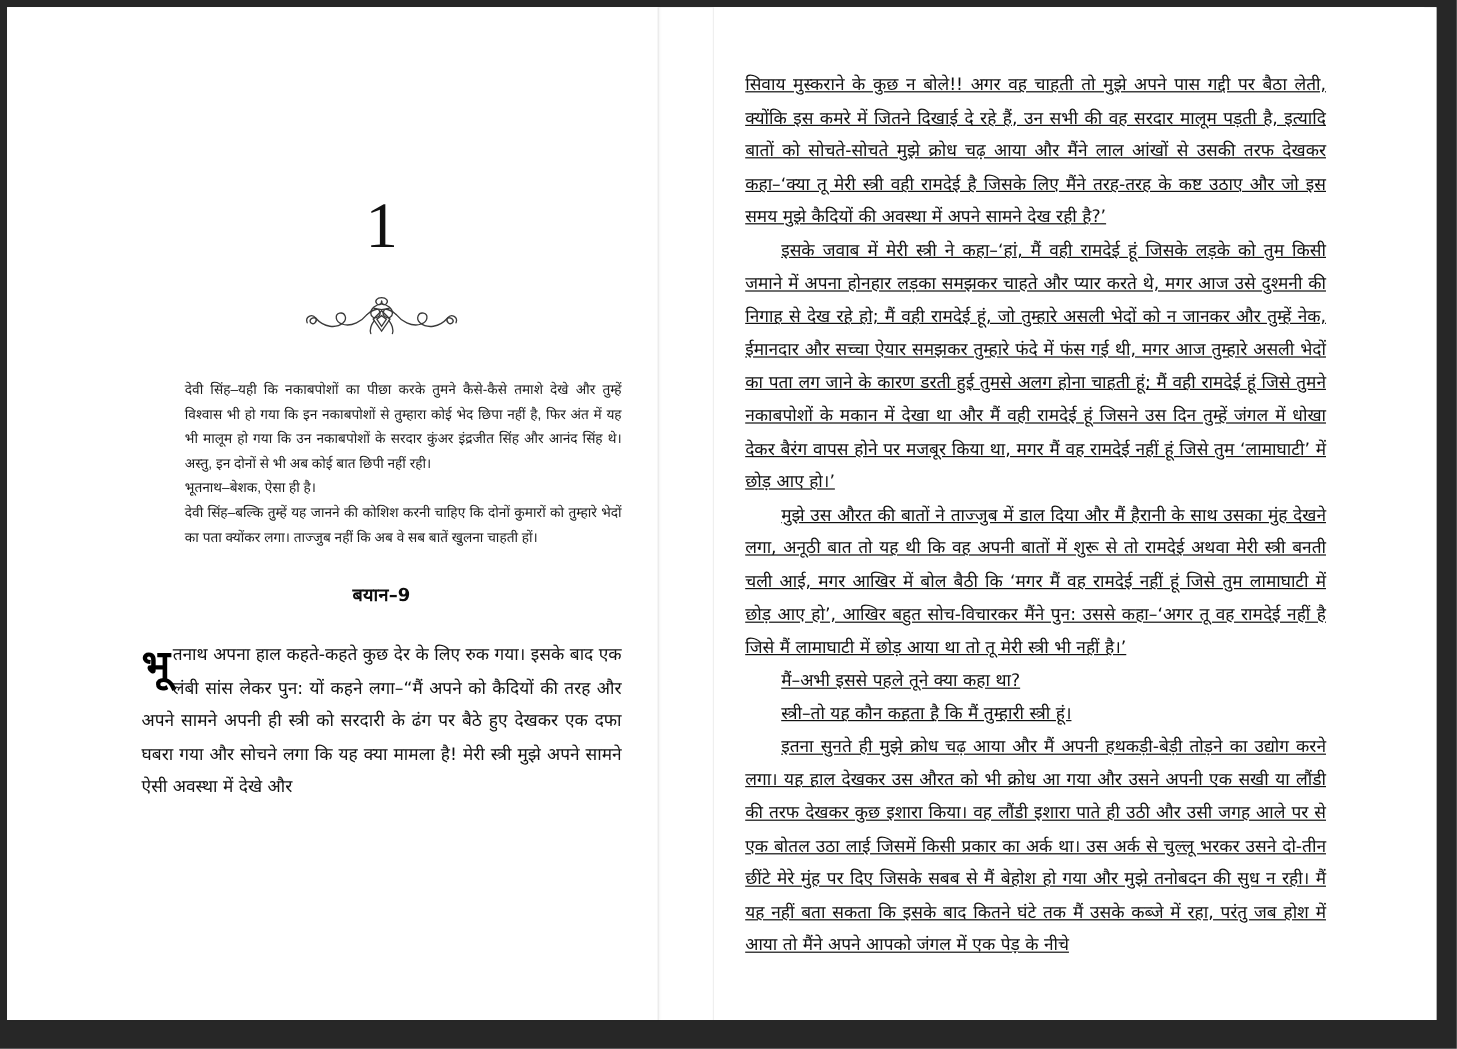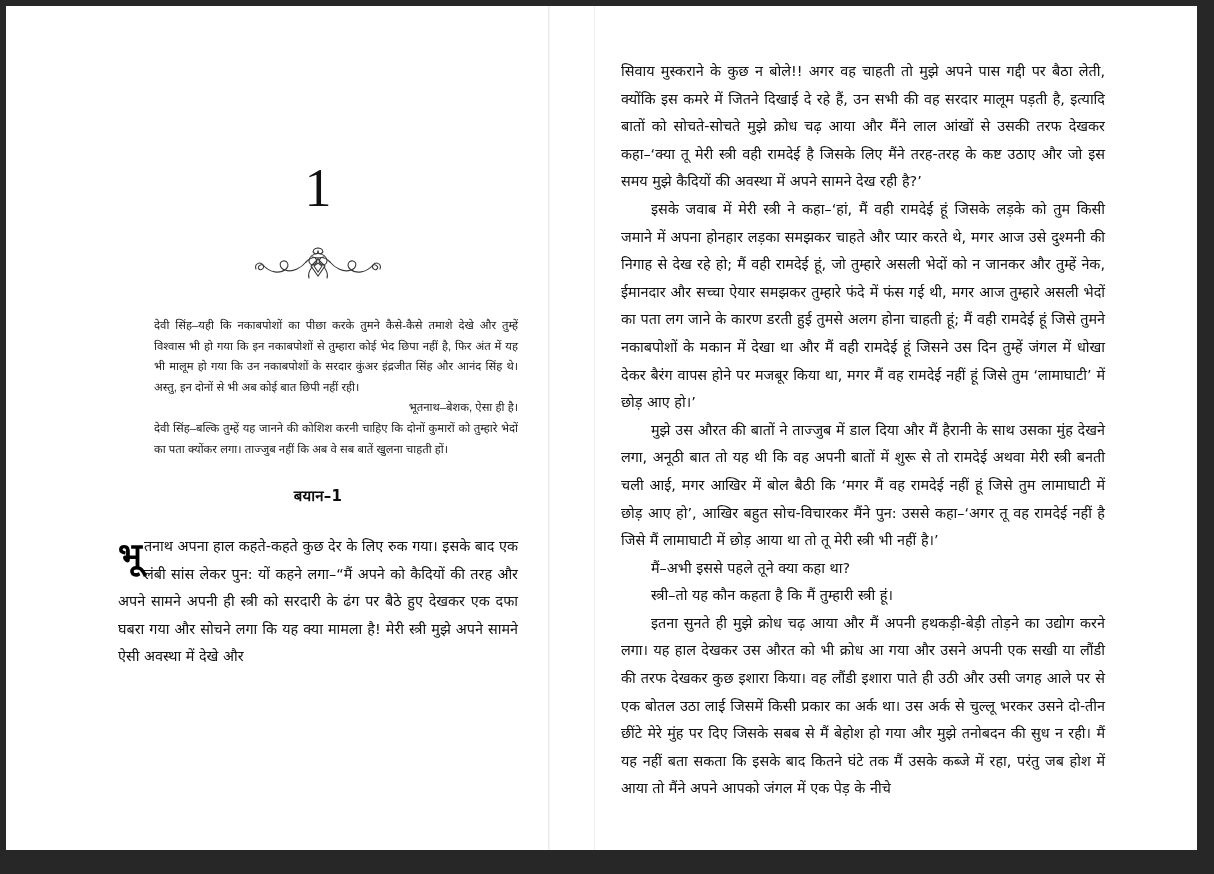--- a/index.html
+++ b/index.html
@@ -91,21 +91,21 @@
     line-height: 20.6px;
     color: #1a1a1a;
     text-align: justify;
     text-justify: inter-word;
     margin-left: 36px;
   }
   .left-body p {
     margin: 0;
     text-align: justify;
   }
-  .left-body p.last-of-group { text-align: right; }
+  .left-body p.last-of-group { text-align: left; }
 
   
   .bayan-heading {
     margin-top: 26px;
     text-align: center;
     font-family: "DejaVu Sans", sans-serif;
     font-weight: bold;
     font-size: 15px;
     color: #0d0d0d;
     letter-spacing: 0.2px;
@@ -138,20 +138,21 @@
     position: absolute;
     left: 26px;
     top: 52px;
     width: 484px;
     font-family: "DejaVu Sans", sans-serif;
     font-size: 14.4px;
     line-height: 27.6px;
     color: #111111;
     text-align: justify;
     text-justify: inter-word;
+    text-decoration: underline;
   }
   .right-inner p {
     margin: 0;
     text-indent: 30px;
     text-align: justify;
   }
   .right-inner p.no-indent { text-indent: 0; }
   .right-inner p.ragged-indent { text-align: left; text-indent: 30px; }
 </style>
 </head>
@@ -190,21 +191,21 @@
             </g>
           </svg>
         </div>
 
         <div class="left-body">
           <p>देवी सिंह–यही कि नकाबपोशों का पीछा करके तुमने कैसे-कैसे तमाशे देखे और तुम्हें विश्वास भी हो गया कि इन नकाबपोशों से तुम्हारा कोई भेद छिपा नहीं है, फिर अंत में यह भी मालूम हो गया कि उन नकाबपोशों के सरदार कुंअर इंद्रजीत सिंह और आनंद सिंह थे। अस्तु, इन दोनों से भी अब कोई बात छिपी नहीं रही।</p>
           <p class="last-of-group">भूतनाथ–बेशक, ऐसा ही है।</p>
           <p>देवी सिंह–बल्कि तुम्हें यह जानने की कोशिश करनी चाहिए कि दोनों कुमारों को तुम्हारे भेदों का पता क्योंकर लगा। ताज्जुब नहीं कि अब वे सब बातें खुलना चाहती हों।</p>
         </div>
 
-        <div class="bayan-heading">बयान–1</div>
+        <div class="bayan-heading">बयान–9</div>
 
         <div class="dropcap-para">
           <span class="dropcap">भू</span><span>तनाथ अपना हाल कहते-कहते कुछ देर के लिए रुक गया। इसके बाद एक लंबी सांस लेकर पुन: यों कहने लगा–“मैं अपने को कैदियों की तरह और अपने सामने अपनी ही स्त्री को सरदारी के ढंग पर बैठे हुए देखकर एक दफा घबरा गया और सोचने लगा कि यह क्या मामला है! मेरी स्त्री मुझे अपने सामने ऐसी अवस्था में देखे और</span>
         </div>
 
       </div>
     </div>
 
     <div class="page page-right">
       <div class="right-inner">

